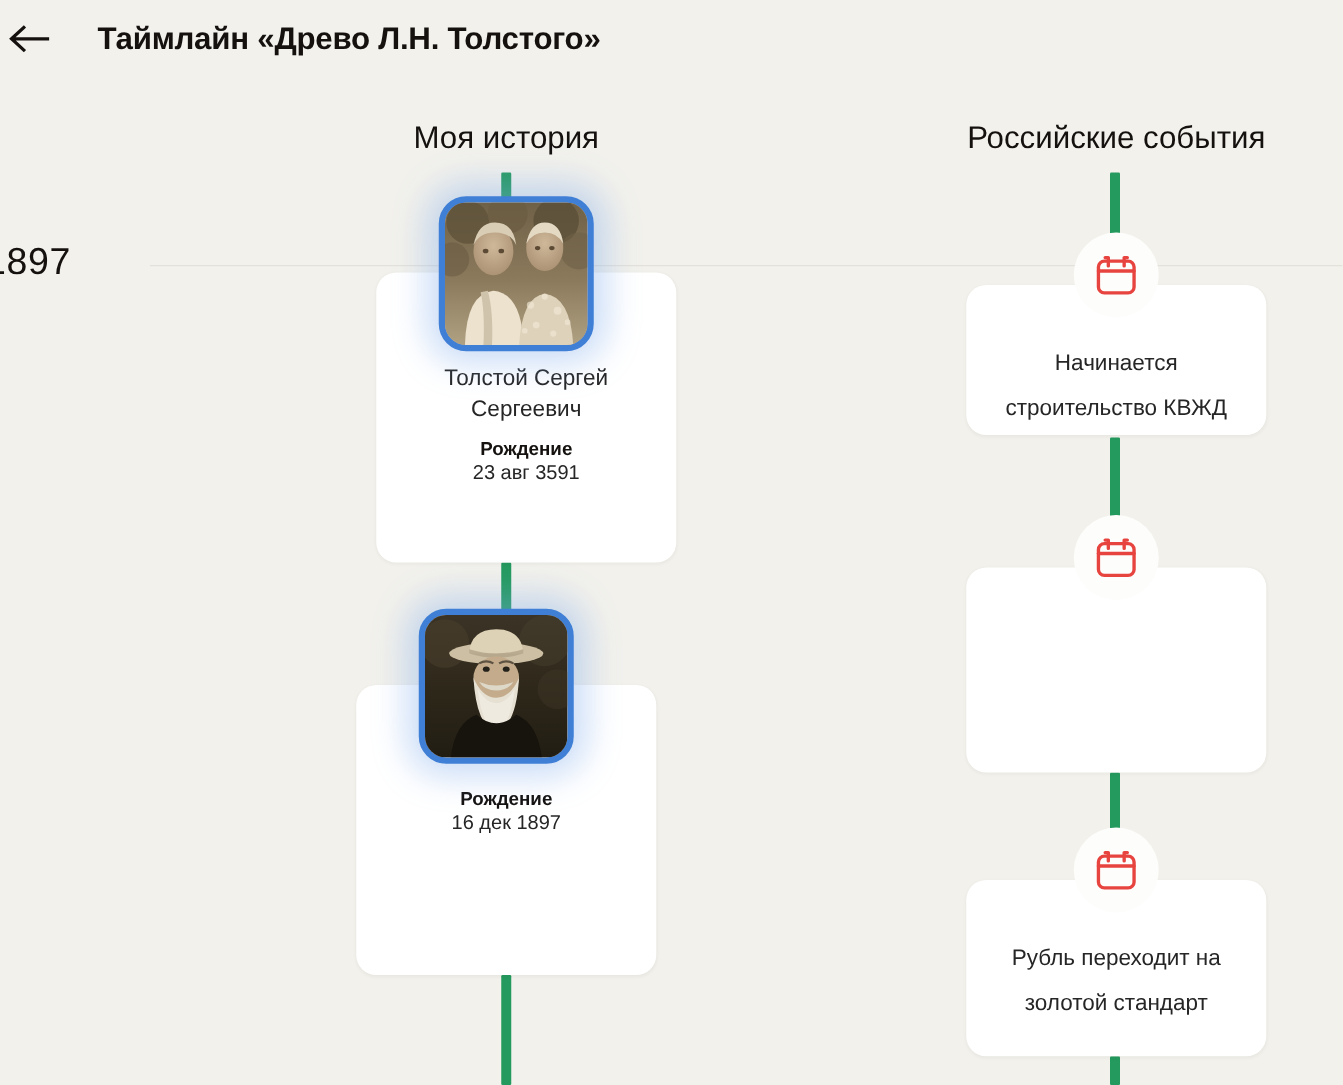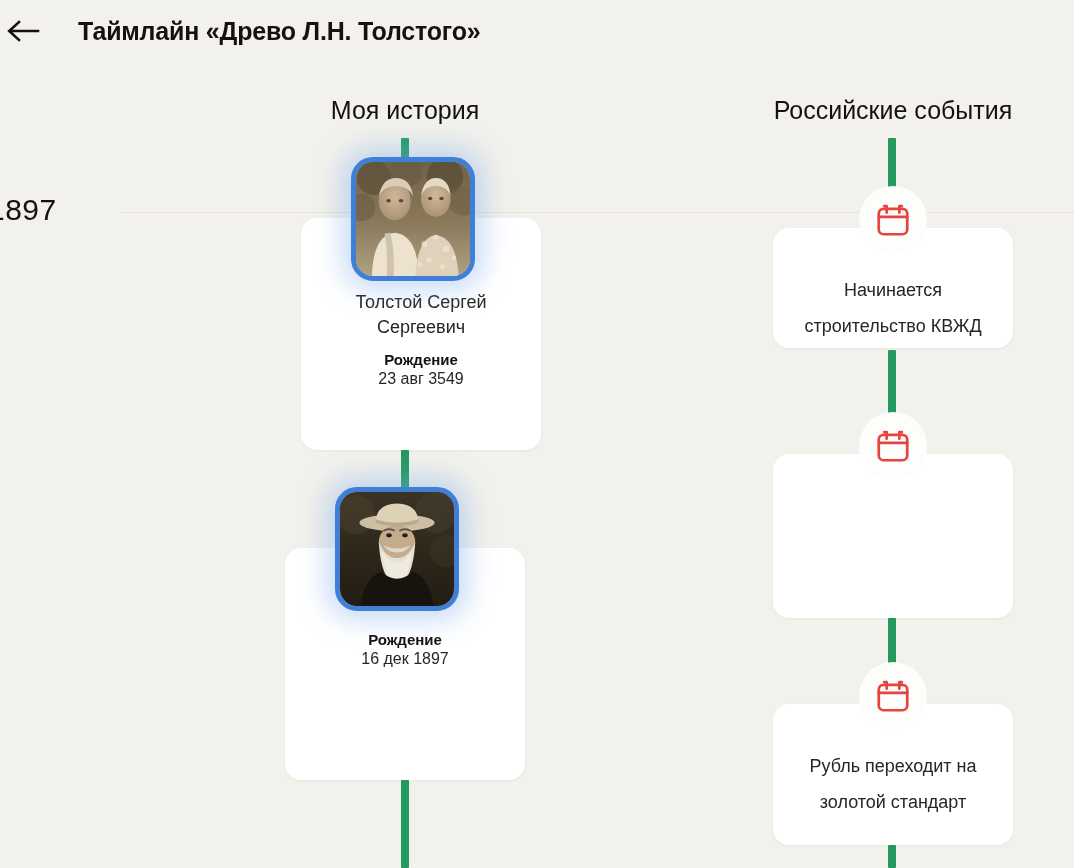--- a/index.html
+++ b/index.html
@@ -238,21 +238,21 @@
         <circle cx="76" cy="92" r="2.2"></circle>
           <circle cx="86" cy="84" r="2"></circle>
         <circle cx="56" cy="90" r="2"></circle>
       </g>
       <ellipse cx="65" cy="32" rx="1.9" ry="1.5" fill="#5c4a35"></ellipse>
       <ellipse cx="75" cy="32" rx="1.9" ry="1.5" fill="#5c4a35"></ellipse>
     </svg>
   </div>
   <div class="person-name">Толстой Сергей Сергеевич</div>
   <div class="person-event">Рождение</div>
-  <div class="person-date">23 авг 3549</div>
+  <div class="person-date">23 авг 3591</div>
 </div>
 
 <div class="card person-card" style="left:285px; top:548px; height:232px;">
   <div class="avatar" style="left:50px; top:-61px;">
     <svg class="photo" viewBox="0 0 100 100" preserveAspectRatio="xMidYMid slice">
       <defs>
         <linearGradient id="bgTop2" x1="0" y1="0" x2="0" y2="1">
           <stop offset="0%" stop-color="#3b3326"></stop>
           <stop offset="60%" stop-color="#2c2619"></stop>
           <stop offset="100%" stop-color="#221d13"></stop>

